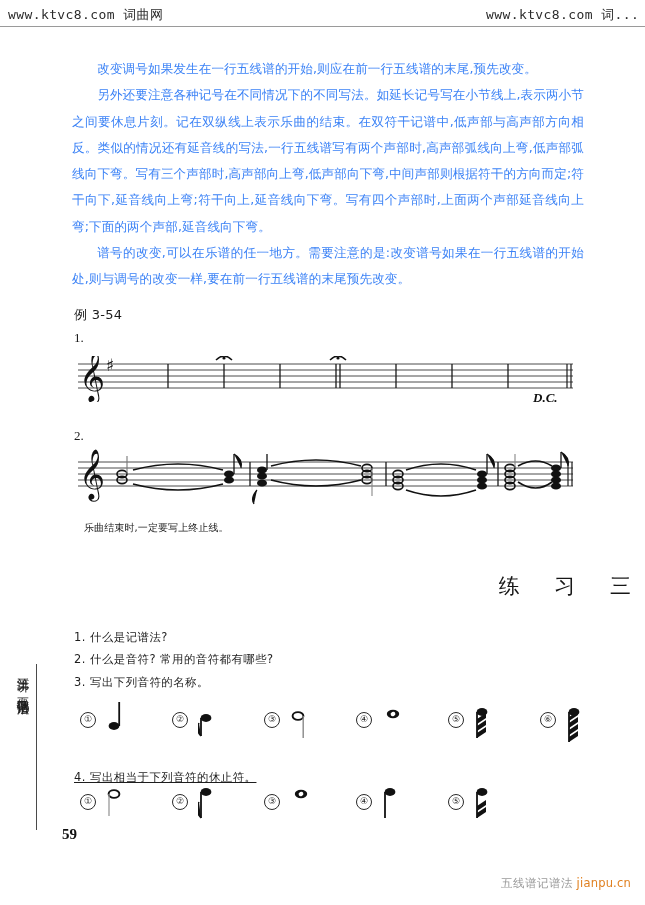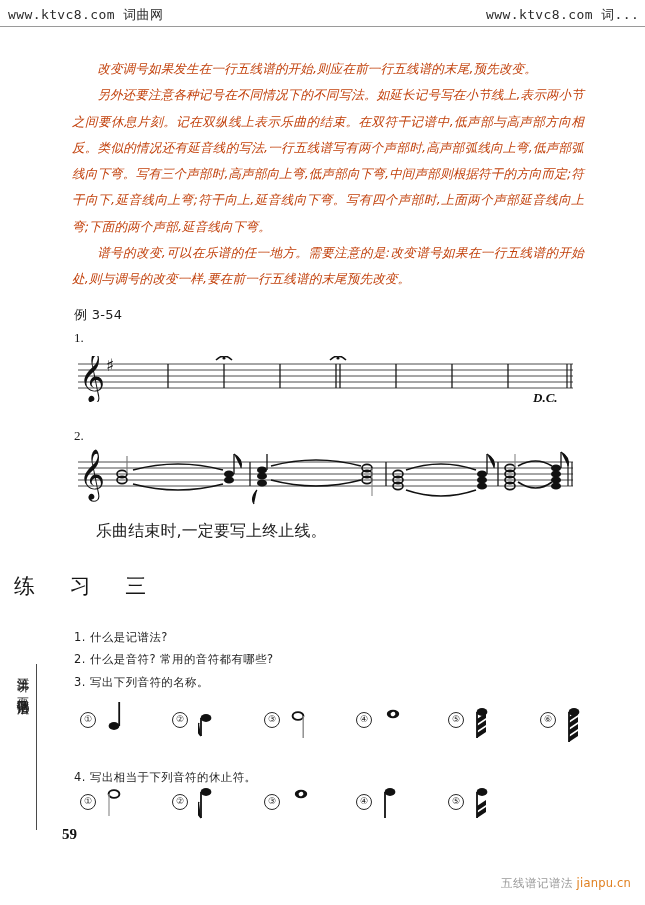--- a/index.html
+++ b/index.html
@@ -40,24 +40,23 @@
 
   
   #bodytext {
     position: absolute;
     left: 72px;
     top: 56px;
     width: 512px;
     font-family: "DejaVu Sans", "Liberation Sans", sans-serif;
     font-size: 12.6px;
     line-height: 26.3px;
-    color: #c2410c;
+    color: #3b82f6;
     text-align: justify;
     letter-spacing: 0.1px;
-    font-style: italic;
   }
   #bodytext p {
     margin: 0;
     text-indent: 2em;
     text-align: justify;
     text-justify: inter-character;
   }
 
   
   #example-label {
@@ -79,54 +78,54 @@
   #item-num-2 { left: 74px; top: 428px; }
 
   
   .staff-wrap { position: absolute; }
   #staff1 { left: 78px; top: 356px; width: 495px; height: 46px; }
   #staff2 { left: 78px; top: 446px; width: 495px; height: 62px; }
 
   
   #closing-line {
     position: absolute;
-    left: 96px;
+    left: 84px;
     top: 521px;
-    font-size: 16px;
+    font-size: 10px;
     color: #1d1d1d;
     letter-spacing: 0.1px;
   }
 
   
   #exercise-heading {
     position: absolute;
     left: 0;
     right: 0;
     top: 572px;
-    text-align: left;
+    text-align: right;
     font-size: 21px;
     color: #161616;
     letter-spacing: 14px;
     padding-left: 14px;
     font-family: "DejaVu Sans", "Liberation Sans", sans-serif;
   }
 
   
   .question {
     position: absolute;
     left: 74px;
     font-size: 11.4px;
     color: #1d1d1d;
     letter-spacing: 0.5px;
     white-space: nowrap;
   }
   #q1 { top: 630px; }
   #q2 { top: 652px; }
   #q3 { top: 675px; }
-  #q4 { top: 770px; }
+  #q4 { top: 770px; text-decoration: underline; }
 
   
   .note-row { position: absolute; left: 62px; width: 560px; height: 52px; }
   #note-row-3 { top: 702px; }
   #note-row-4 { top: 784px; }
 
   .note-cell {
     position: absolute;
     top: 0;
     width: 90px;

